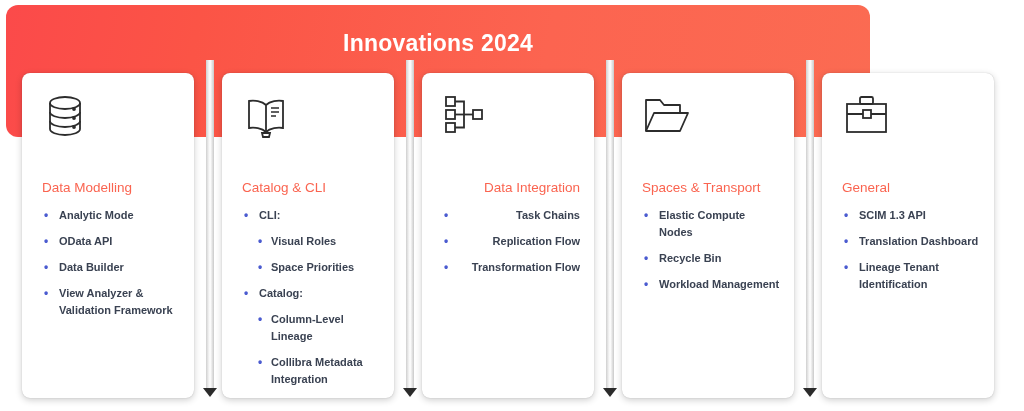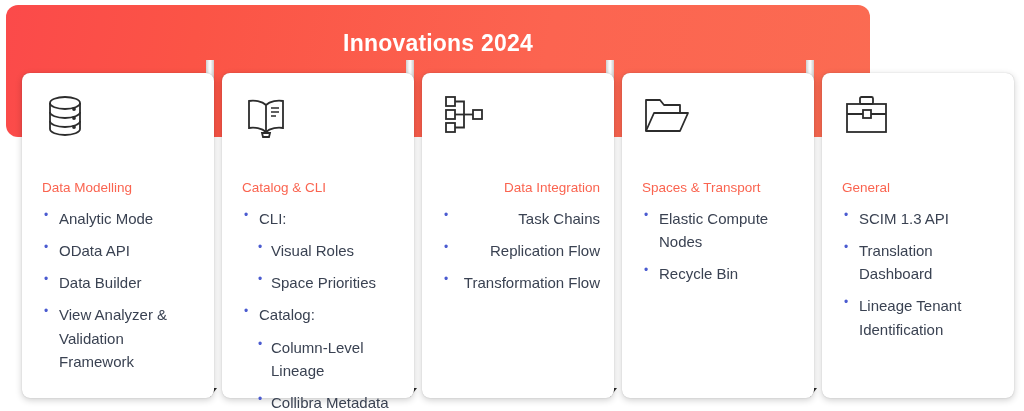--- a/index.html
+++ b/index.html
@@ -57,21 +57,21 @@
     width: 0; height: 0;
     border-left: 7px solid transparent;
     border-right: 7px solid transparent;
     border-top: 9px solid #2b2b2b;
   }
 
   
   .card {
     position: absolute;
     top: 73px;
-    width: 192px;
+    width: 172px;
     height: 325px;
     background: #ffffff;
     border-radius: 8px;
     box-shadow: 0 2px 7px rgba(0,0,0,0.20), 0 0 1px rgba(0,0,0,0.25);
     padding: 20px 14px 10px 20px;
   }
 
   .card-icon {
     height: 54px;
     display: block;
@@ -87,23 +87,24 @@
   }
 
   ul.bullets {
     list-style: none;
     margin-top: 10px;
   }
   ul.bullets > li {
     position: relative;
     padding-left: 17px;
     margin-bottom: 9px;
-    font-size: 15px;
+    font-size: 11px;
     line-height: 1.55;
     color: #3a4252;
+    font-weight: bold;
   }
   ul.bullets > li::before {
     content: "•";
     position: absolute;
     left: 2px;
     top: -1px;
     color: #4a5bd0;
     font-size: 12px;
   }
   ul.bullets > li.sub {
@@ -200,20 +201,21 @@
     <span class="card-icon">
       <svg width="50" height="44" viewBox="0 0 50 44" fill="none" stroke="#2c2c2c" stroke-width="1.8" stroke-linejoin="round">
         <path d="M4 38 V7 h14 l4 5 h16 v8"></path>
         <path d="M4 38 l8 -18 h34 l-8 18 z"></path>
       </svg>
     </span>
     <div class="card-title">Spaces &amp; Transport</div>
     <ul class="bullets">
       <li>Elastic Compute Nodes</li>
       <li>Recycle Bin</li>
+      <li>Workload Management</li>
     </ul>
   </div>
 
   <div class="card" style="left:822px;">
     <span class="card-icon">
       <svg width="50" height="44" viewBox="0 0 50 44" fill="none" stroke="#2c2c2c" stroke-width="1.8">
         <rect x="18" y="4" width="13" height="7" rx="1.5"></rect>
         <rect x="5" y="11" width="39" height="28"></rect>
         <path d="M5 21 h16 M29 21 h15"></path>
         <rect x="21" y="17" width="8" height="8"></rect>

